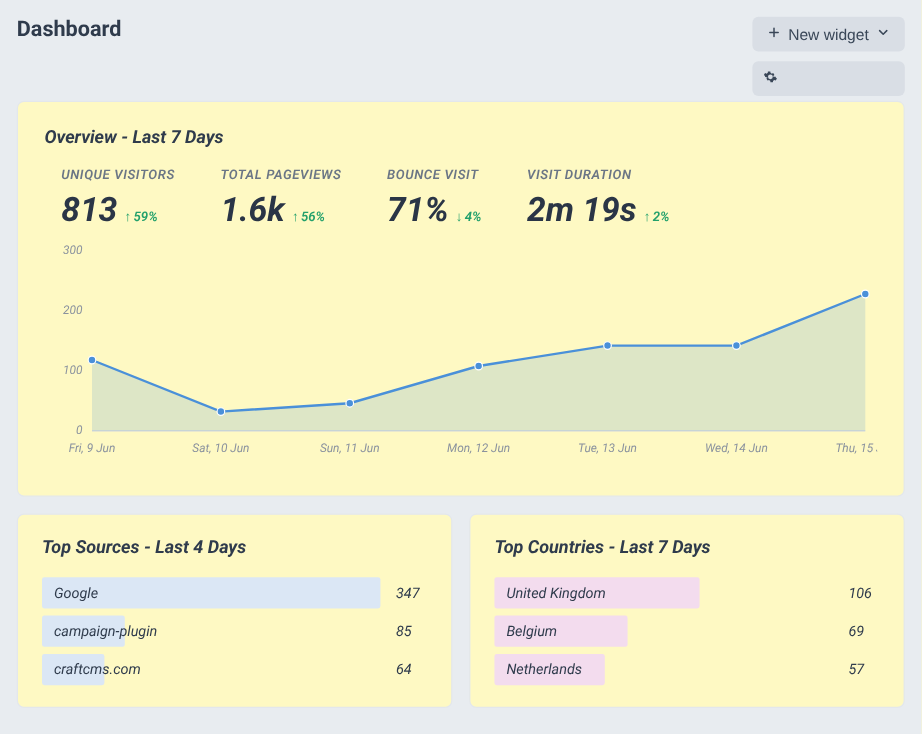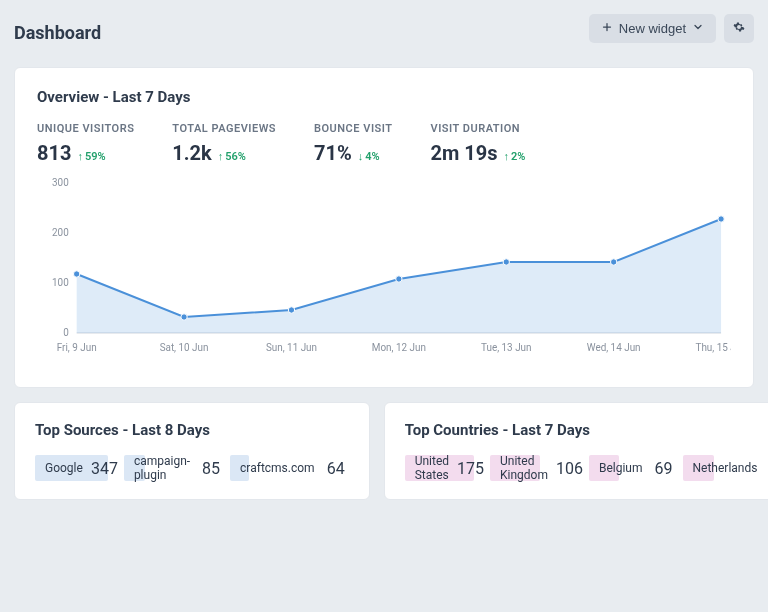--- a/index.html
+++ b/index.html
@@ -9,82 +9,85 @@
     width: 768px;
     height: 612px;
     overflow: hidden;
     color: #333;
   }
   .page {
     padding: 14px 14px 0 14px;
   }
   .header-row {
     display: flex;
-    align-items: flex-end;
+    align-items: flex-start;
     justify-content: space-between;
-    margin-bottom: 24px;
+    margin-bottom: 4px;
   }
   .page-title {
     font-size: 18px;
     font-weight: 700;
     color: #2f3b4c;
   }
   .header-actions {
     display: flex;
     gap: 8px;
+    flex-direction: column;
   }
   .btn {
     display: inline-flex;
     align-items: center;
     gap: 6px;
     background: #d9dee5;
     border: none;
     border-radius: 5px;
     padding: 7px 12px;
     font-size: 13px;
     color: #3a4758;
     cursor: pointer;
     font-weight: 500;
   }
   .btn-icon-only {
     padding: 7px 9px;
   }
   .card {
-    background: #ffffff;
+    background: #fef9c3;
     border-radius: 6px;
     border: 1px solid #e3e7ec;
     padding: 20px 22px;
+    font-style: italic;
   }
   .card-title {
     font-size: 15px;
     font-weight: 700;
     color: #2f3b4c;
     margin-bottom: 16px;
   }
   .overview-card { margin-bottom: 14px; padding-bottom: 24px; }
   .stats-row {
     display: flex;
     gap: 38px;
     margin-bottom: 8px;
+    margin-left: 14px;
   }
   .stat { flex: 0 0 auto; }
   .stat-label {
     font-size: 11px;
     letter-spacing: 0.5px;
     color: #6b7685;
     font-weight: 600;
     margin-bottom: 6px;
   }
   .stat-value-row {
     display: flex;
     align-items: baseline;
     gap: 6px;
   }
   .stat-value {
-    font-size: 20px;
+    font-size: 28px;
     font-weight: 700;
     color: #2a3546;
   }
   .stat-delta {
     font-size: 11px;
     font-weight: 600;
     display: inline-flex;
     align-items: center;
     gap: 2px;
   }
@@ -102,21 +105,21 @@
   .axis-line { stroke: #d0d6dd; stroke-width: 1; }
   .line-path { stroke: #4a90d9; stroke-width: 2; fill: none; }
   .area-path { fill: rgba(74,144,217,0.18); }
   .dot { fill: #4a90d9; stroke: #fff; stroke-width: 1; }
 
   .two-col {
     display: flex;
     gap: 14px;
   }
   .col-card { flex: 1; padding: 18px 20px; }
-  .bar-list { display: flex; flex-direction: row; gap: 6px; }
+  .bar-list { display: flex; flex-direction: column; gap: 6px; }
   .bar-row {
     position: relative;
     display: flex;
     align-items: center;
     height: 26px;
   }
   .bar-fill {
     position: absolute;
     left: 0; top: 0; bottom: 0;
     border-radius: 2px;
@@ -127,25 +130,25 @@
     position: relative;
     z-index: 1;
     font-size: 12px;
     color: #2f3b4c;
     padding-left: 10px;
     flex: 1;
   }
   .bar-value {
     position: relative;
     z-index: 1;
-    font-size: 16px;
+    font-size: 12px;
     color: #2f3b4c;
     padding-left: 8px;
     min-width: 34px;
-    text-align: center;
+    text-align: left;
   }
   svg.icon { width: 12px; height: 12px; }
 </style>
 </head>
 <body>
 
 <div class="page">
   <div class="header-row">
     <div class="page-title">Dashboard</div>
     <div class="header-actions">
@@ -178,21 +181,21 @@
         <div class="stat">
           <div class="stat-label">UNIQUE VISITORS</div>
           <div class="stat-value-row">
             <span class="stat-value">813</span>
             <span class="stat-delta delta-up"><span class="delta-arrow">↑</span> 59%</span>
           </div>
         </div>
         <div class="stat">
           <div class="stat-label">TOTAL PAGEVIEWS</div>
           <div class="stat-value-row">
-            <span class="stat-value">1.2k</span>
+            <span class="stat-value">1.6k</span>
             <span class="stat-delta delta-up"><span class="delta-arrow">↑</span> 56%</span>
           </div>
         </div>
         <div class="stat">
           <div class="stat-label">BOUNCE VISIT</div>
           <div class="stat-value-row">
             <span class="stat-value">71%</span>
             <span class="stat-delta delta-down"><span class="delta-arrow">↓</span> 4%</span>
           </div>
         </div>
@@ -227,21 +230,21 @@
           <text class="x-tick-lbl" x="365" y="178">Mon, 12 Jun</text>
           <text class="x-tick-lbl" x="473.3333333333333" y="178">Tue, 13 Jun</text>
           <text class="x-tick-lbl" x="581.6666666666666" y="178">Wed, 14 Jun</text>
           <text class="x-tick-lbl" x="690" y="178">Thu, 15 Jun</text>
         </svg>
     </div>
   </div>
 
   <div class="two-col">
     <div class="card col-card">
-      <div class="card-title">Top Sources - Last 8 Days</div>
+      <div class="card-title">Top Sources - Last 4 Days</div>
       <div class="bar-list" id="sources-list">
           <div class="bar-row">
             <div class="bar-fill blue" style="width:88%"></div>
             <span class="bar-label">Google</span>
             <span class="bar-value">347</span>
           </div>
           <div class="bar-row">
             <div class="bar-fill blue" style="width:21.556195965417867%"></div>
             <span class="bar-label">campaign-plugin</span>
             <span class="bar-value">85</span>
@@ -250,25 +253,20 @@
             <div class="bar-fill blue" style="width:16.230547550432277%"></div>
             <span class="bar-label">craftcms.com</span>
             <span class="bar-value">64</span>
           </div>
         </div>
     </div>
     <div class="card col-card">
       <div class="card-title">Top Countries - Last 7 Days</div>
       <div class="bar-list" id="countries-list">
           <div class="bar-row">
-            <div class="bar-fill pink" style="width:88%"></div>
-            <span class="bar-label">United States</span>
-            <span class="bar-value">175</span>
-          </div>
-          <div class="bar-row">
             <div class="bar-fill pink" style="width:53.30285714285715%"></div>
             <span class="bar-label">United Kingdom</span>
             <span class="bar-value">106</span>
           </div>
           <div class="bar-row">
             <div class="bar-fill pink" style="width:34.69714285714286%"></div>
             <span class="bar-label">Belgium</span>
             <span class="bar-value">69</span>
           </div>
           <div class="bar-row">

